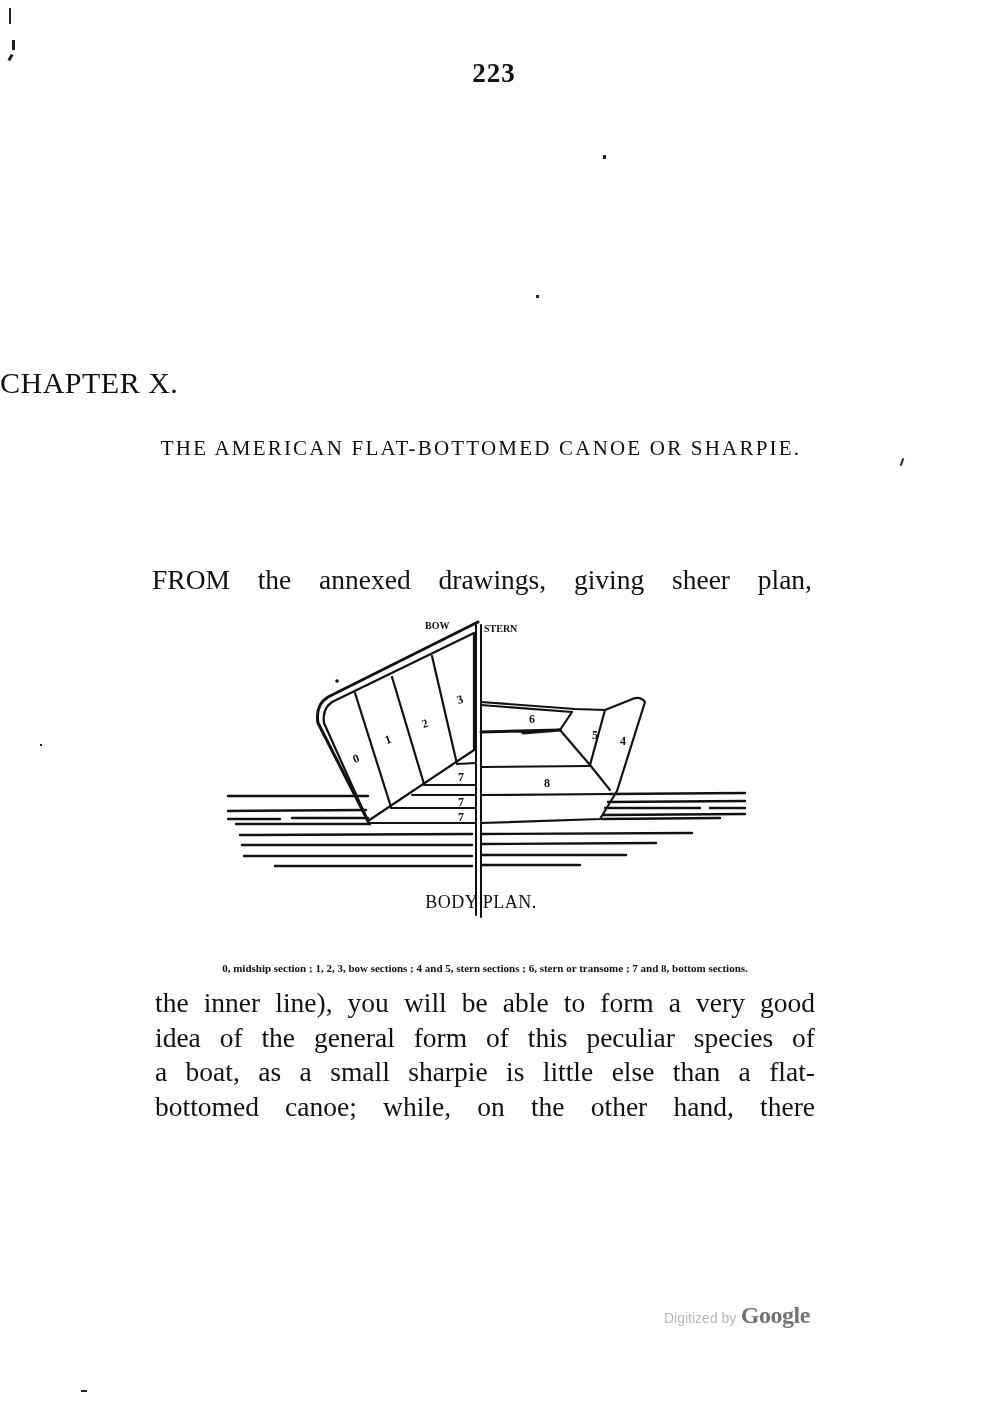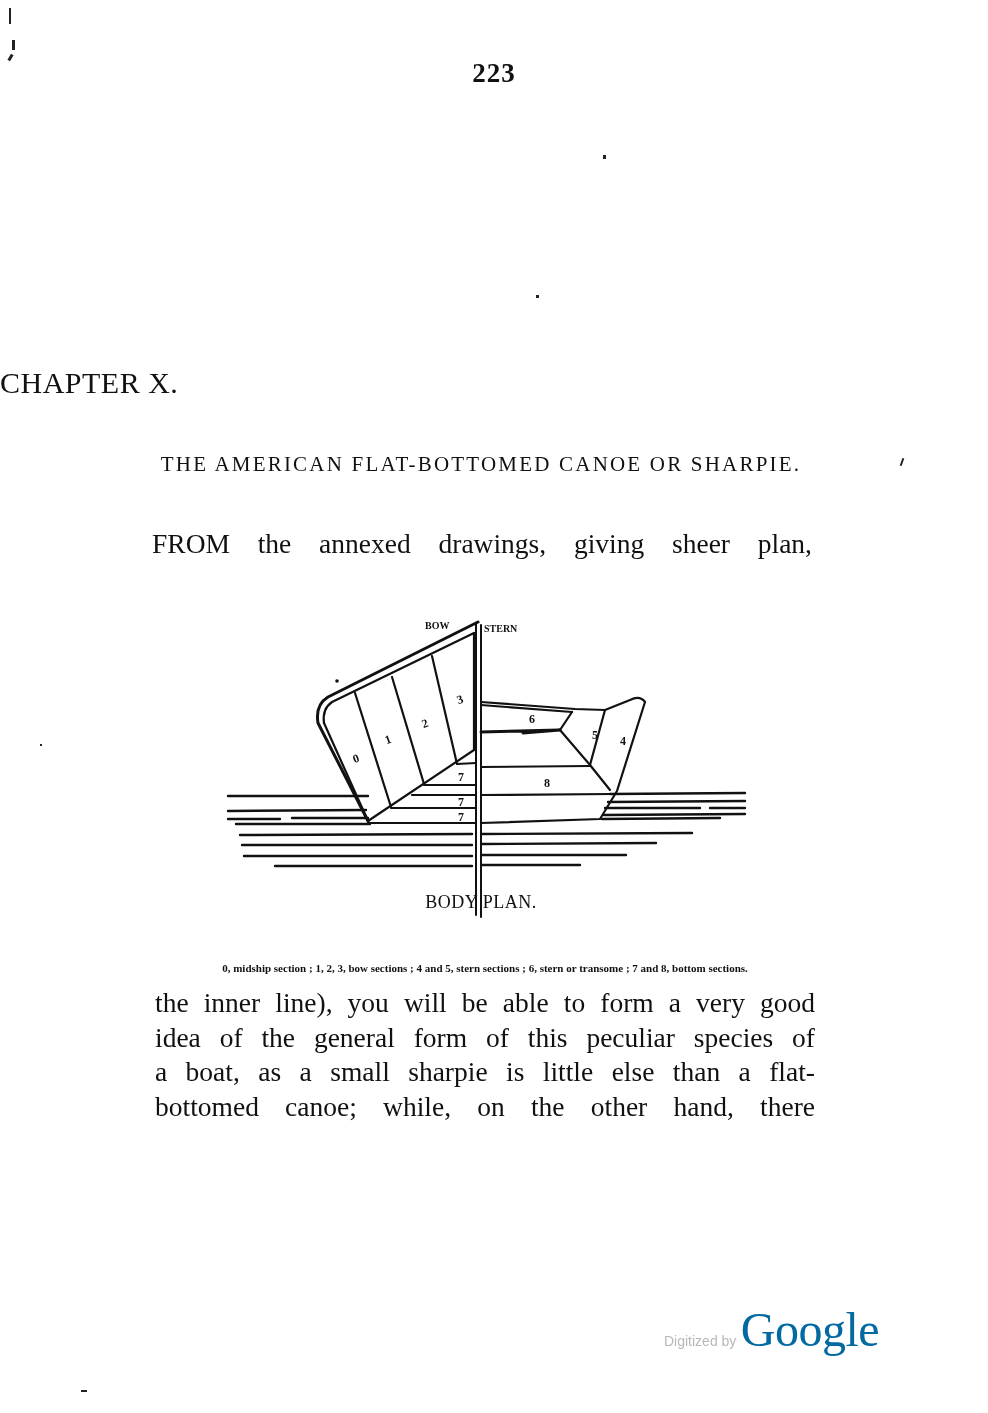--- a/index.html
+++ b/index.html
@@ -3,32 +3,32 @@
   <meta charset="utf-8">
   <style>
     html, body { margin: 0; padding: 0; }
     body {
       width: 988px; height: 1413px; background: #ffffff; position: relative; overflow: hidden;
       font-family: "Liberation Serif", "DejaVu Serif", serif; color: #111;
     }
     .abs { position: absolute; }
     .page-number { left: 0; width: 988px; top: 58px; text-align: center; font-size: 27px; letter-spacing: 1px; font-weight: bold; }
     .chapter { left: 0; width: 962px; top: 366px; text-align: left; font-size: 30px; letter-spacing: 0.5px; }
-    .subtitle { left: 150px; width: 662px; top: 428px; text-align: center; font-size: 21px; letter-spacing: 2.2px; line-height: 40px; margin-top: 16px; }
+    .subtitle { left: 150px; width: 662px; top: 428px; text-align: center; font-size: 21px; letter-spacing: 2.2px; line-height: 40px; }
     .para1 { left: 152px; width: 660px; top: 527px; font-size: 27.5px; line-height: 34px; text-align: justify; }
-    .para1 .line { display: block; text-align-last: justify; white-space: nowrap; }
+    .para1 .line { display: block; text-align-last: justify; white-space: nowrap; margin-top: 36px; }
     .smallcaps { font-variant: small-caps; }
     .diagram { left: 220px; top: 605px; width: 540px; height: 320px; }
     .caption-title { left: 0; width: 962px; top: 892px; text-align: center; font-size: 18px; letter-spacing: 0.5px; }
     .caption-text { left: 150px; width: 670px; top: 958px; text-align: center; font-size: 11px; line-height: 20px; font-weight: bold; }
     .para2 { left: 155px; width: 660px; top: 986px; font-size: 27.5px; line-height: 34.6px; }
     .para2 .line { display: block; text-align: justify; text-align-last: justify; white-space: nowrap; }
     .watermark { left: 664px; top: 1302px; color: #b8b8b8; font-family: "Liberation Sans", sans-serif; }
     .watermark .small { font-size: 14px; }
-    .watermark .big { font-family: "Liberation Serif", serif; font-size: 48px; color: #0369a1; letter-spacing: -0.5px; }
+    .watermark .big { font-family: "Liberation Serif", serif; font-size: 24px; color: #737373; letter-spacing: -0.5px; font-weight: bold; }
     .mark { background: #222; }
   </style>
 </head>
 <body>
 
 <div class="abs mark" style="left:9px;top:8px;width:2px;height:16px;"></div>
 <div class="abs mark" style="left:12px;top:40px;width:3px;height:10px;"></div>
 <div class="abs mark" style="left:9px;top:54px;width:3px;height:7px;transform:rotate(30deg);"></div>
 <div class="abs mark" style="left:603px;top:155px;width:3px;height:4px;"></div>
 <div class="abs mark" style="left:536px;top:295px;width:3px;height:3px;"></div>

